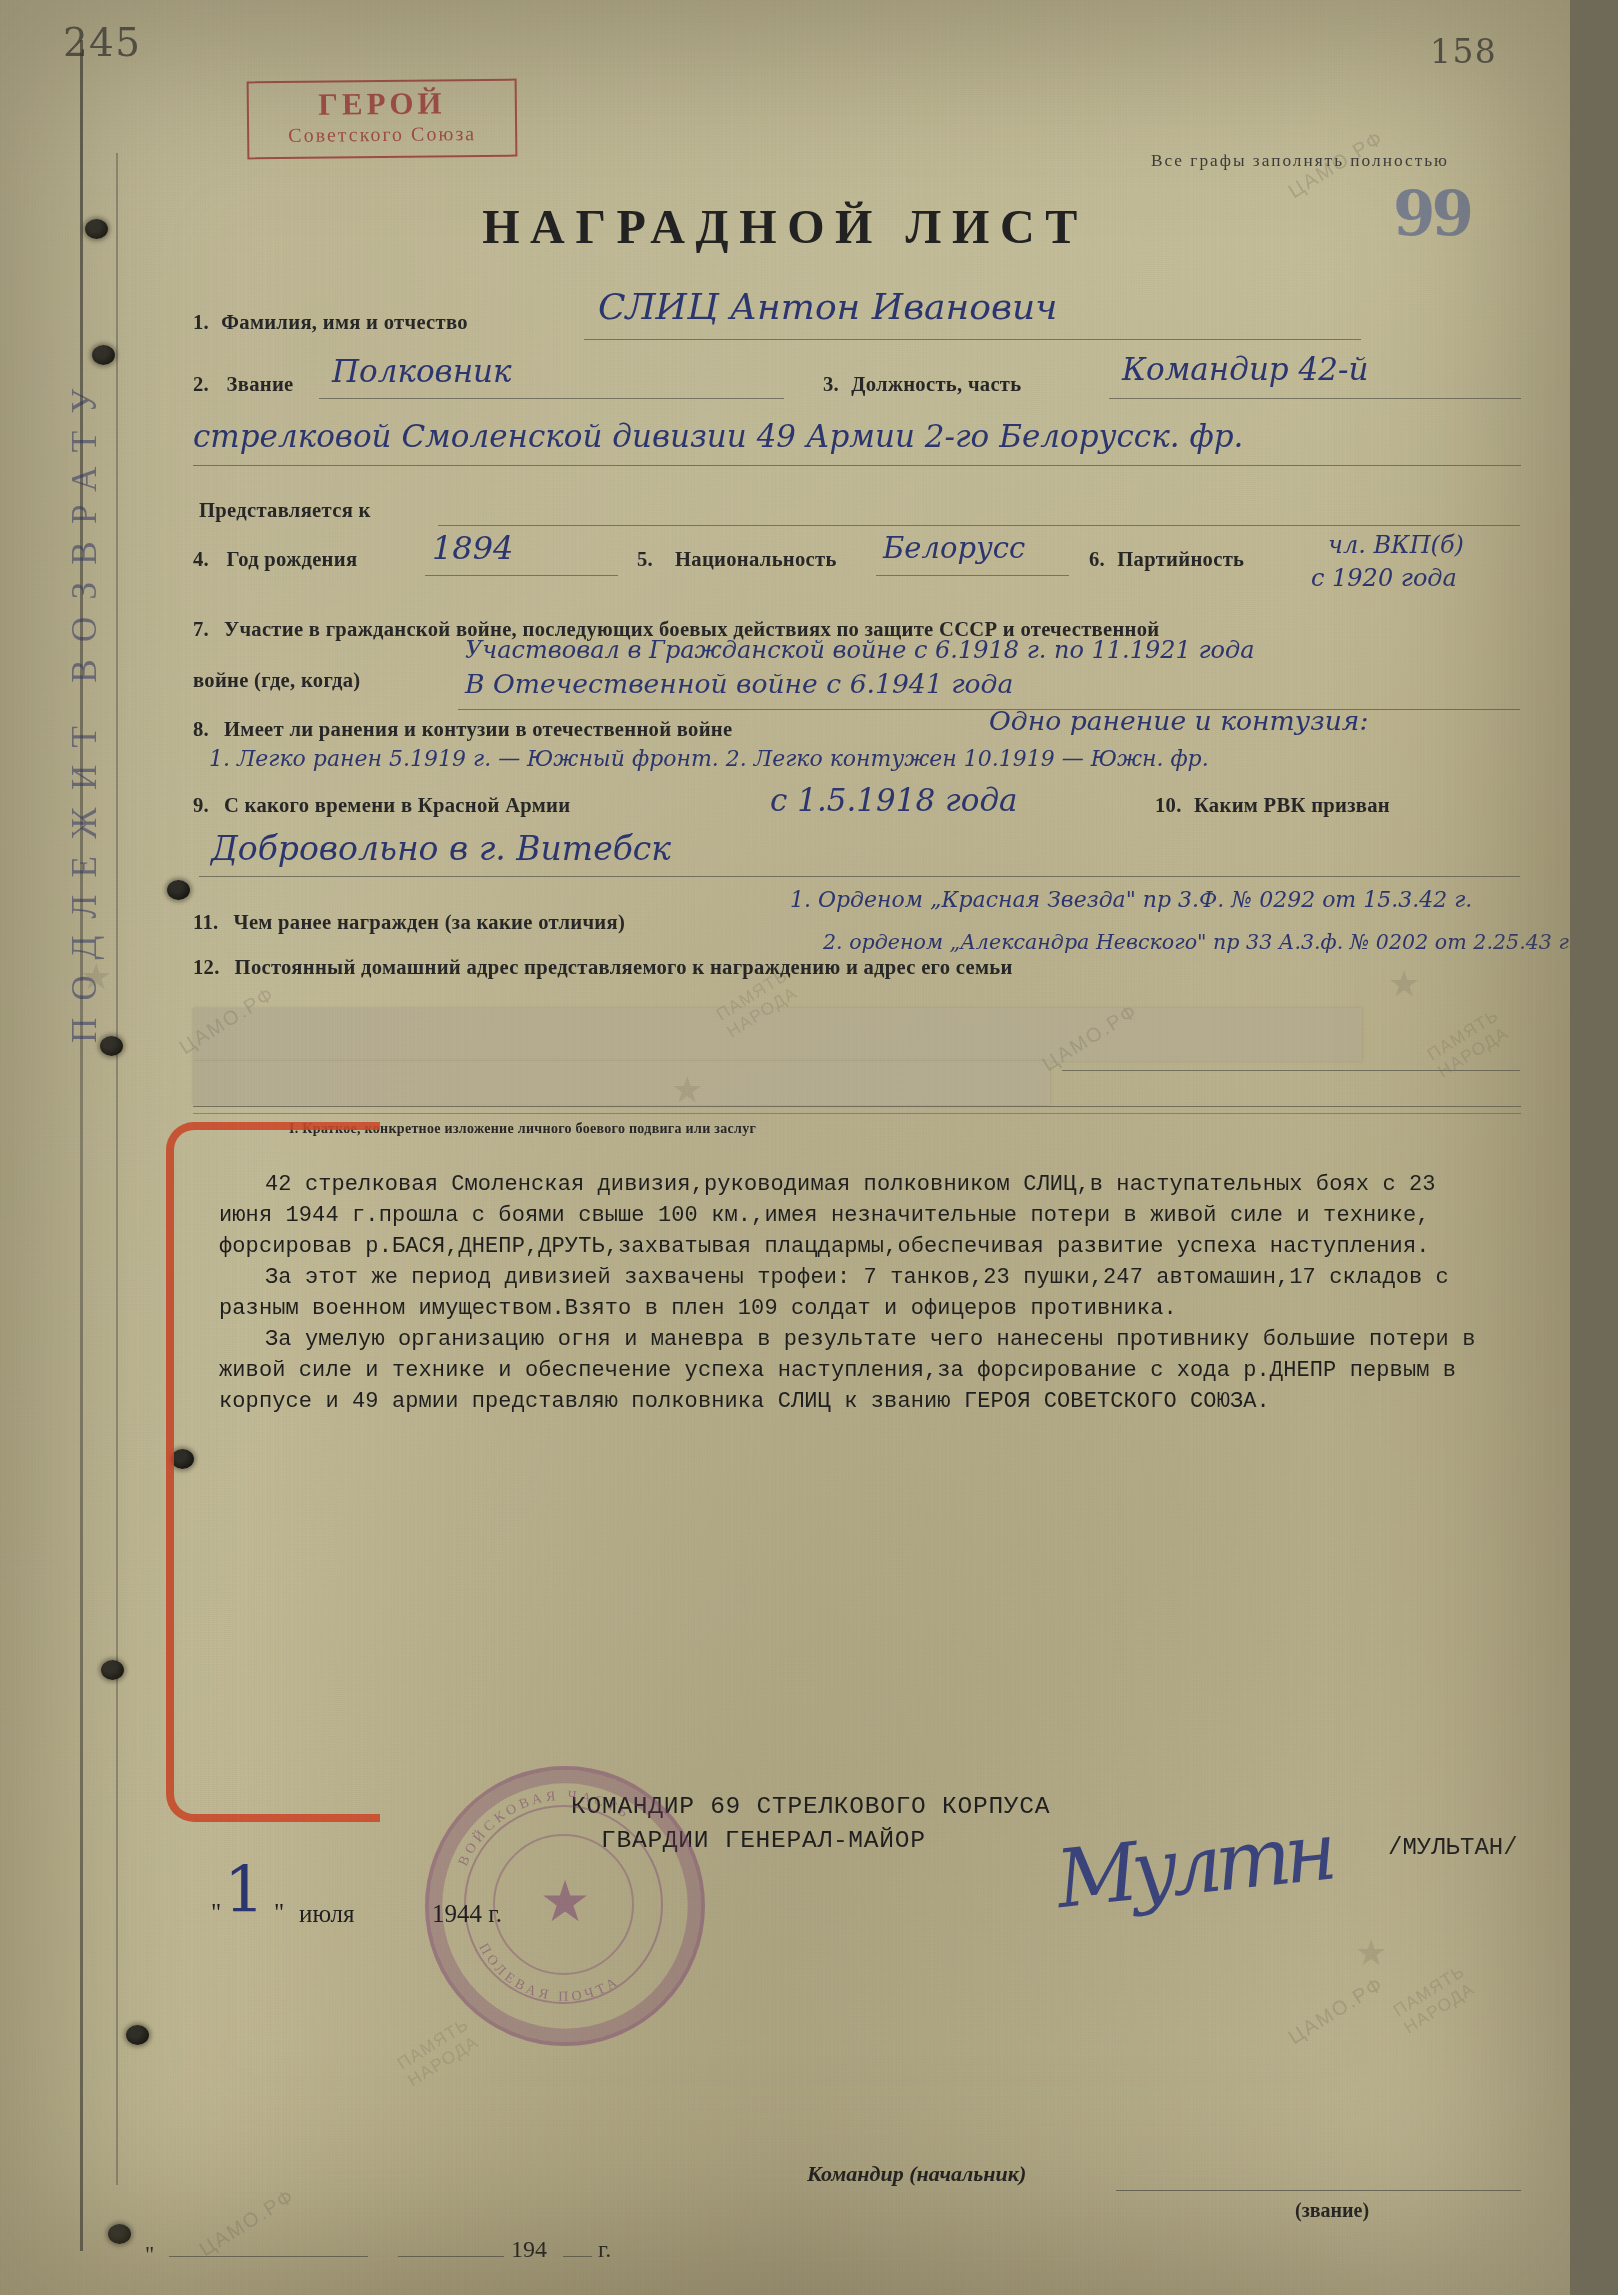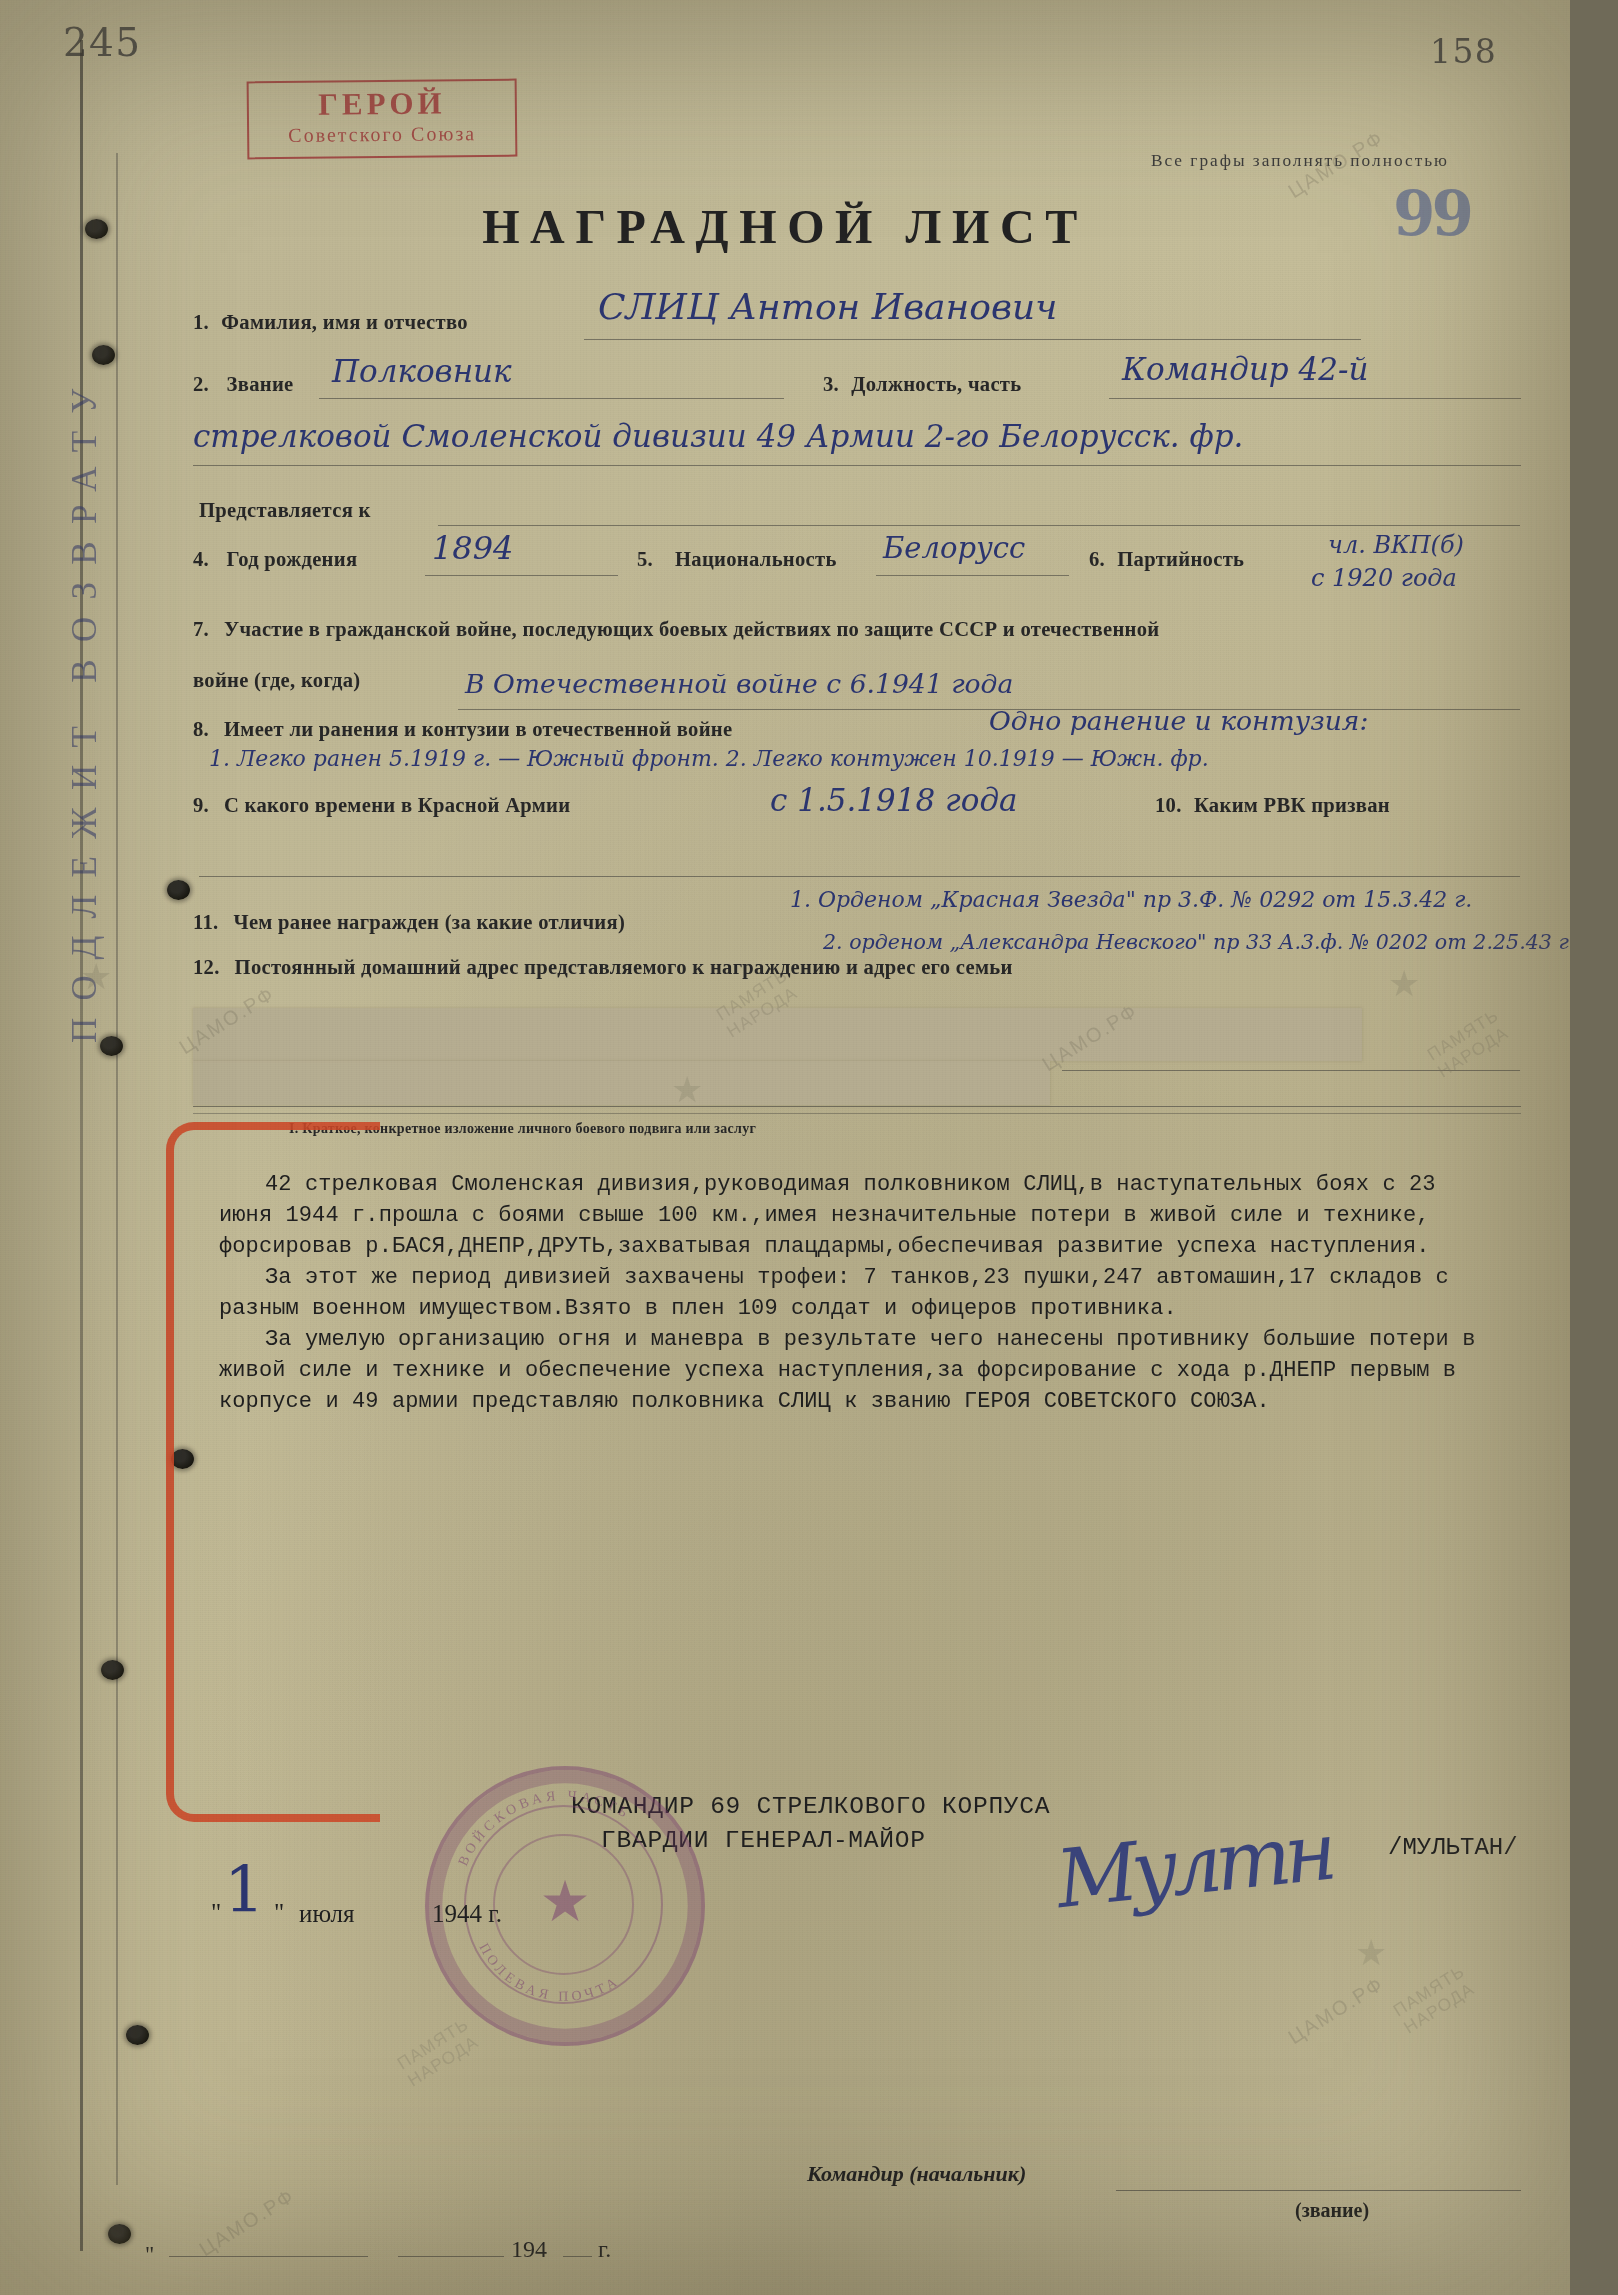--- a/index.html
+++ b/index.html
@@ -375,40 +375,42 @@
   <div class="hw" style="position:absolute; left:1328px; top:531px; font-size:24px; color:#2b3570;">чл. ВКП(б)</div>
   <div class="hw" style="position:absolute; left:1311px; top:564px; font-size:24px;">с 1920 года</div>
 
   <div class="row" style="left:193px; top:618px; width:1262px;">
     <span class="lbl lbl-b">7.</span>
     <span class="lbl lbl-b" style="margin-left:12px;">Участие в гражданской войне, последующих боевых действиях по защите СССР и отечественной</span>
   </div>
   <div class="row" style="left:193px; top:669px;">
     <span class="lbl lbl-b">войне (где, когда)</span>
   </div>
+  <div class="hw" style="position:absolute; left:465px; top:636px; font-size:24px;">Участвовал в Гражданской войне с 6.1918 г. по 11.1921 года</div>
   <div class="hw" style="position:absolute; left:465px; top:668px; font-size:26.6px;">В Отечественной войне с 6.1941 года</div>
   <div class="rule" style="left:458px; top:709px; width:1062px;"></div>
 
   <div class="row" style="left:193px; top:718px;">
     <span class="lbl lbl-b">8.</span>
     <span class="lbl lbl-b" style="margin-left:12px;">Имеет ли ранения и контузии в отечественной войне</span>
   </div>
   <div class="hw" style="position:absolute; left:989px; top:705px; font-size:26.6px;">Одно ранение и контузия:</div>
   <div class="hw" style="position:absolute; left:209px; top:746px; font-size:22px;">1. Легко ранен 5.1919 г. — Южный фронт.   2. Легко контужен 10.1919 — Южн. фр.</div>
 
   <div class="row" style="left:193px; top:794px;">
     <span class="lbl lbl-b">9.</span>
     <span class="lbl lbl-b" style="margin-left:12px;">С какого времени в Красной Армии</span>
   </div>
   <div class="hw" style="position:absolute; left:770px; top:782px; font-size:31px;">с 1.5.1918 года</div>
 
   <div class="row" style="left:1155px; top:794px;">
     <span class="lbl lbl-b">10.</span>
     <span class="lbl lbl-b" style="margin-left:9.3px;">Каким РВК призван</span>
   </div>
+  <div class="hw" style="position:absolute; left:211px; top:829px; font-size:33px;">Добровольно в г. Витебск</div>
   <div class="rule" style="left:199px; top:876px; width:1321px;"></div>
 
   <div class="row" style="left:193px; top:911px;">
     <span class="lbl lbl-b">11.</span>
     <span class="lbl lbl-b" style="margin-left:12px;">Чем ранее награжден (за какие отличия)</span>
   </div>
   <div class="hw" style="position:absolute; left:790px; top:887px; font-size:22px;">1. Орденом „Красная Звезда" пр 3.Ф. № 0292 от 15.3.42 г.</div>
   <div class="hw" style="position:absolute; left:823px; top:930px; font-size:20.6px;">2. орденом „Александра Невского" пр 33 А.3.ф. № 0202 от 2.25.43 г.</div>
 
   <div class="row" style="left:193px; top:956px; width:1295px;">

